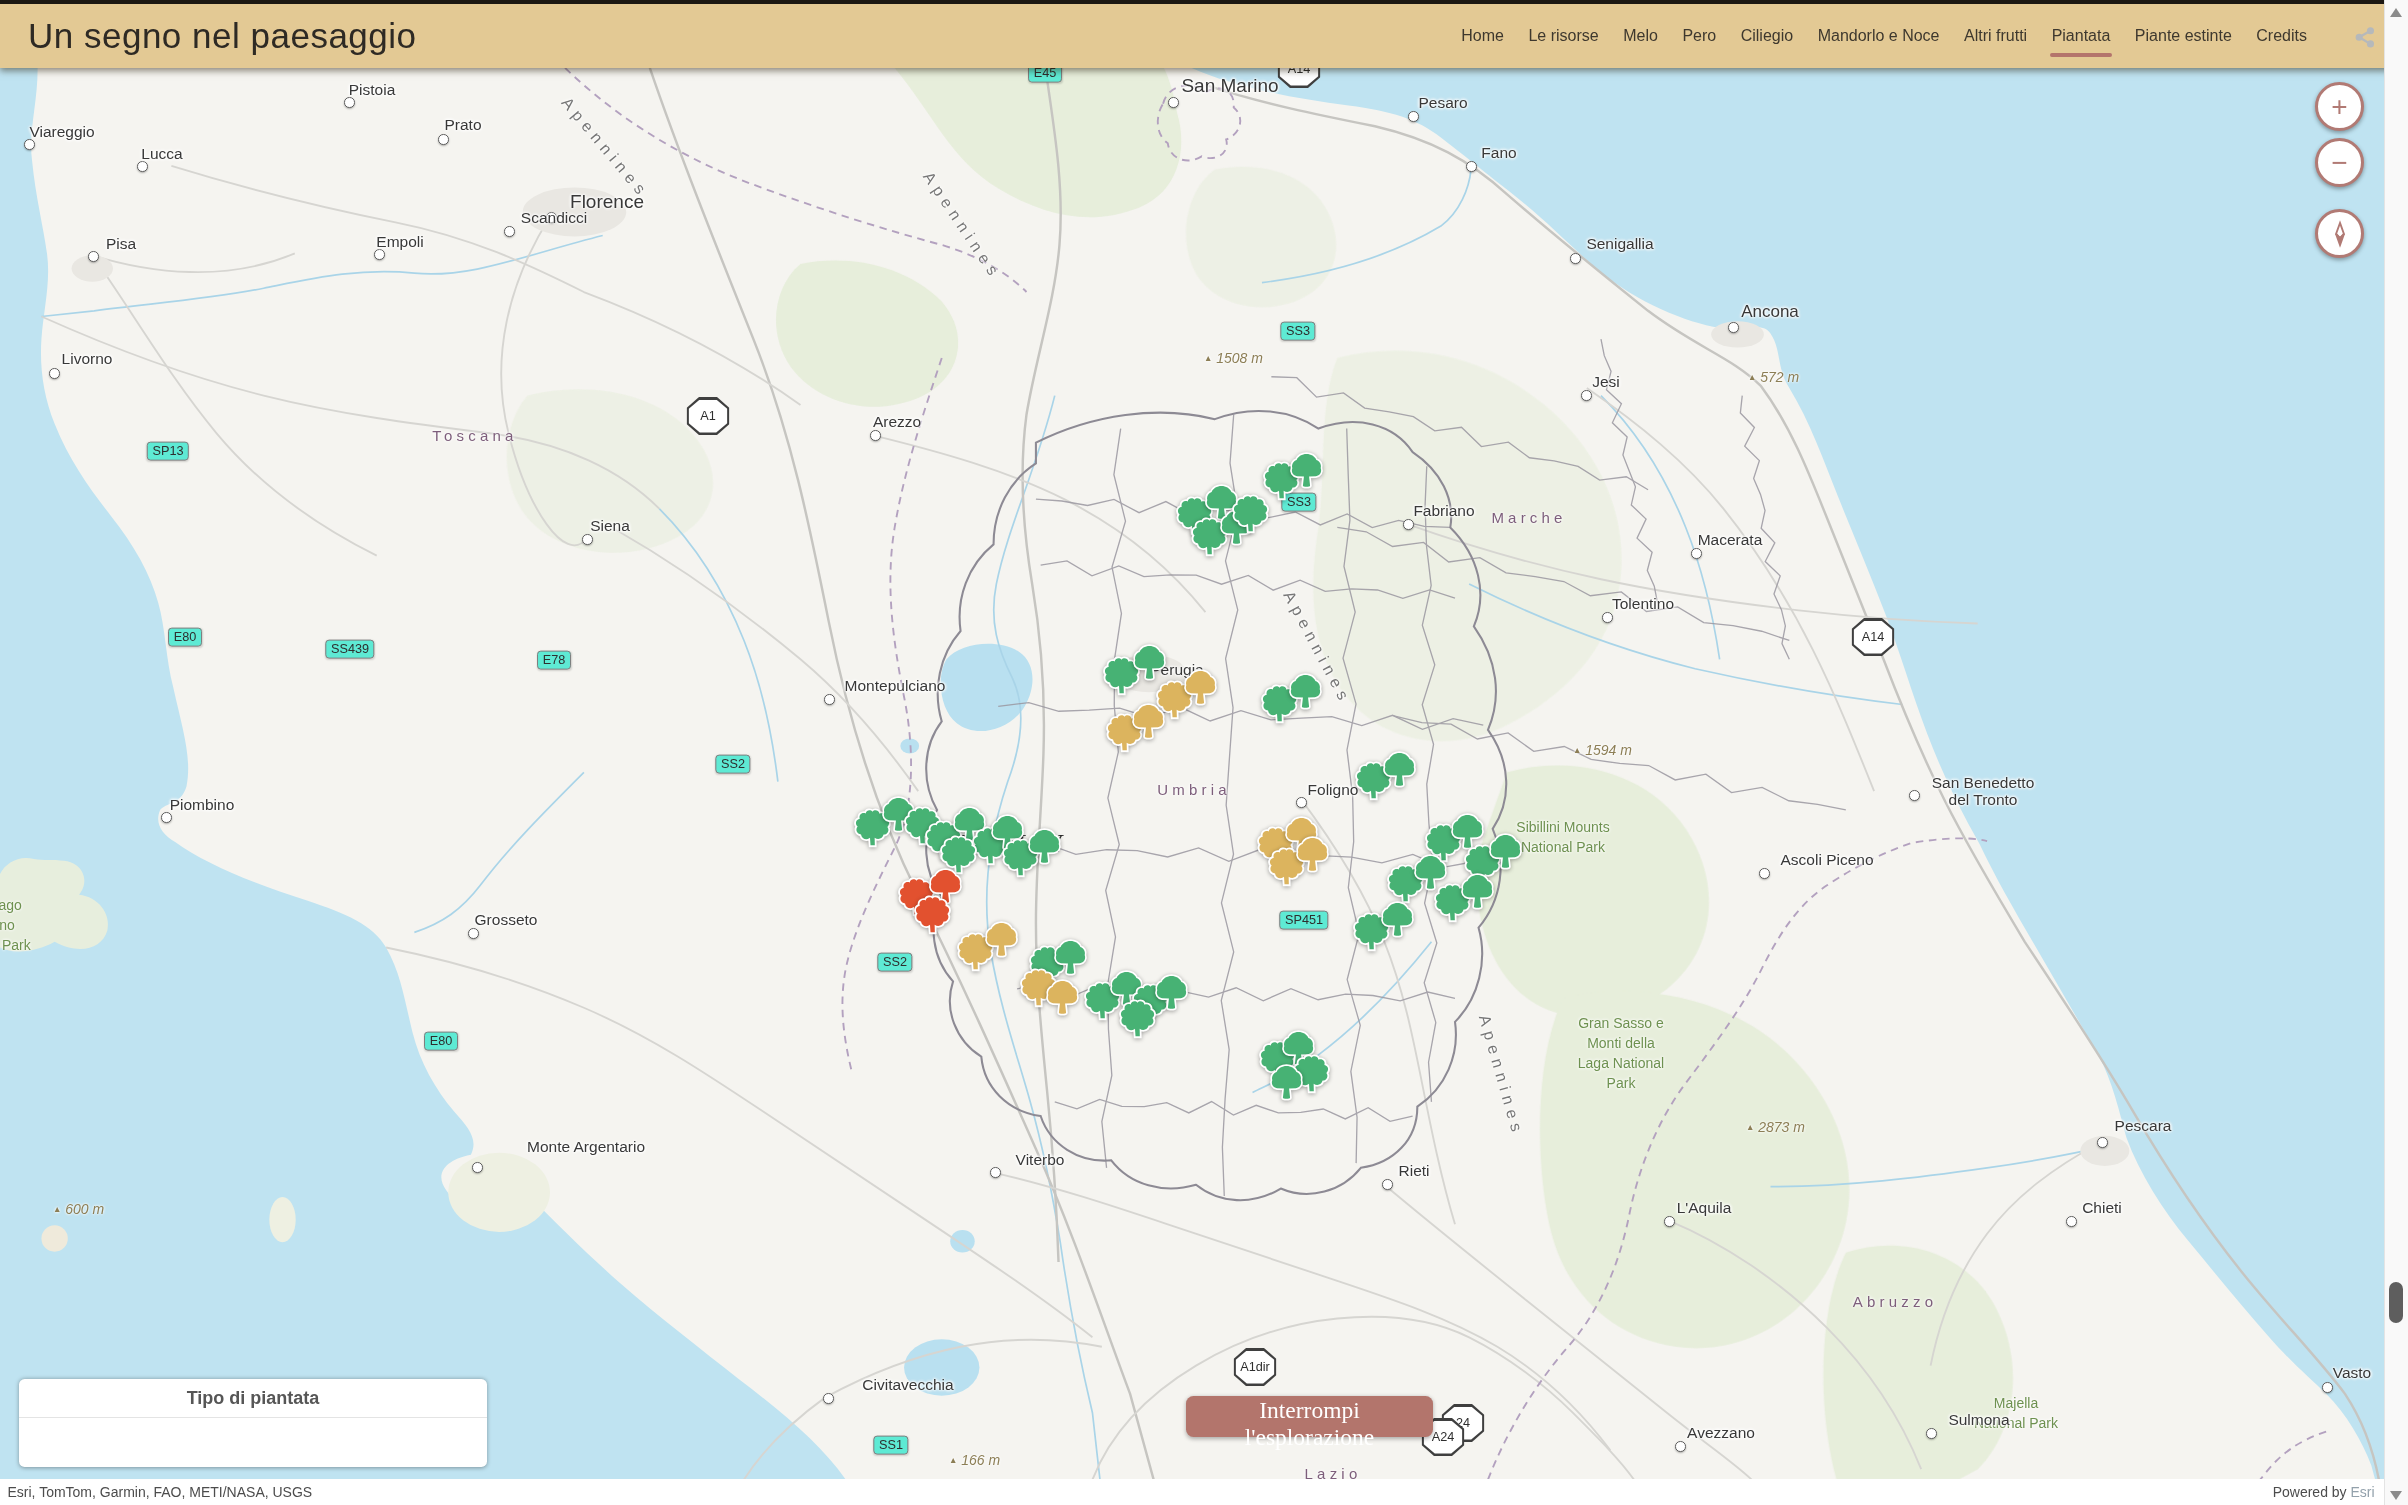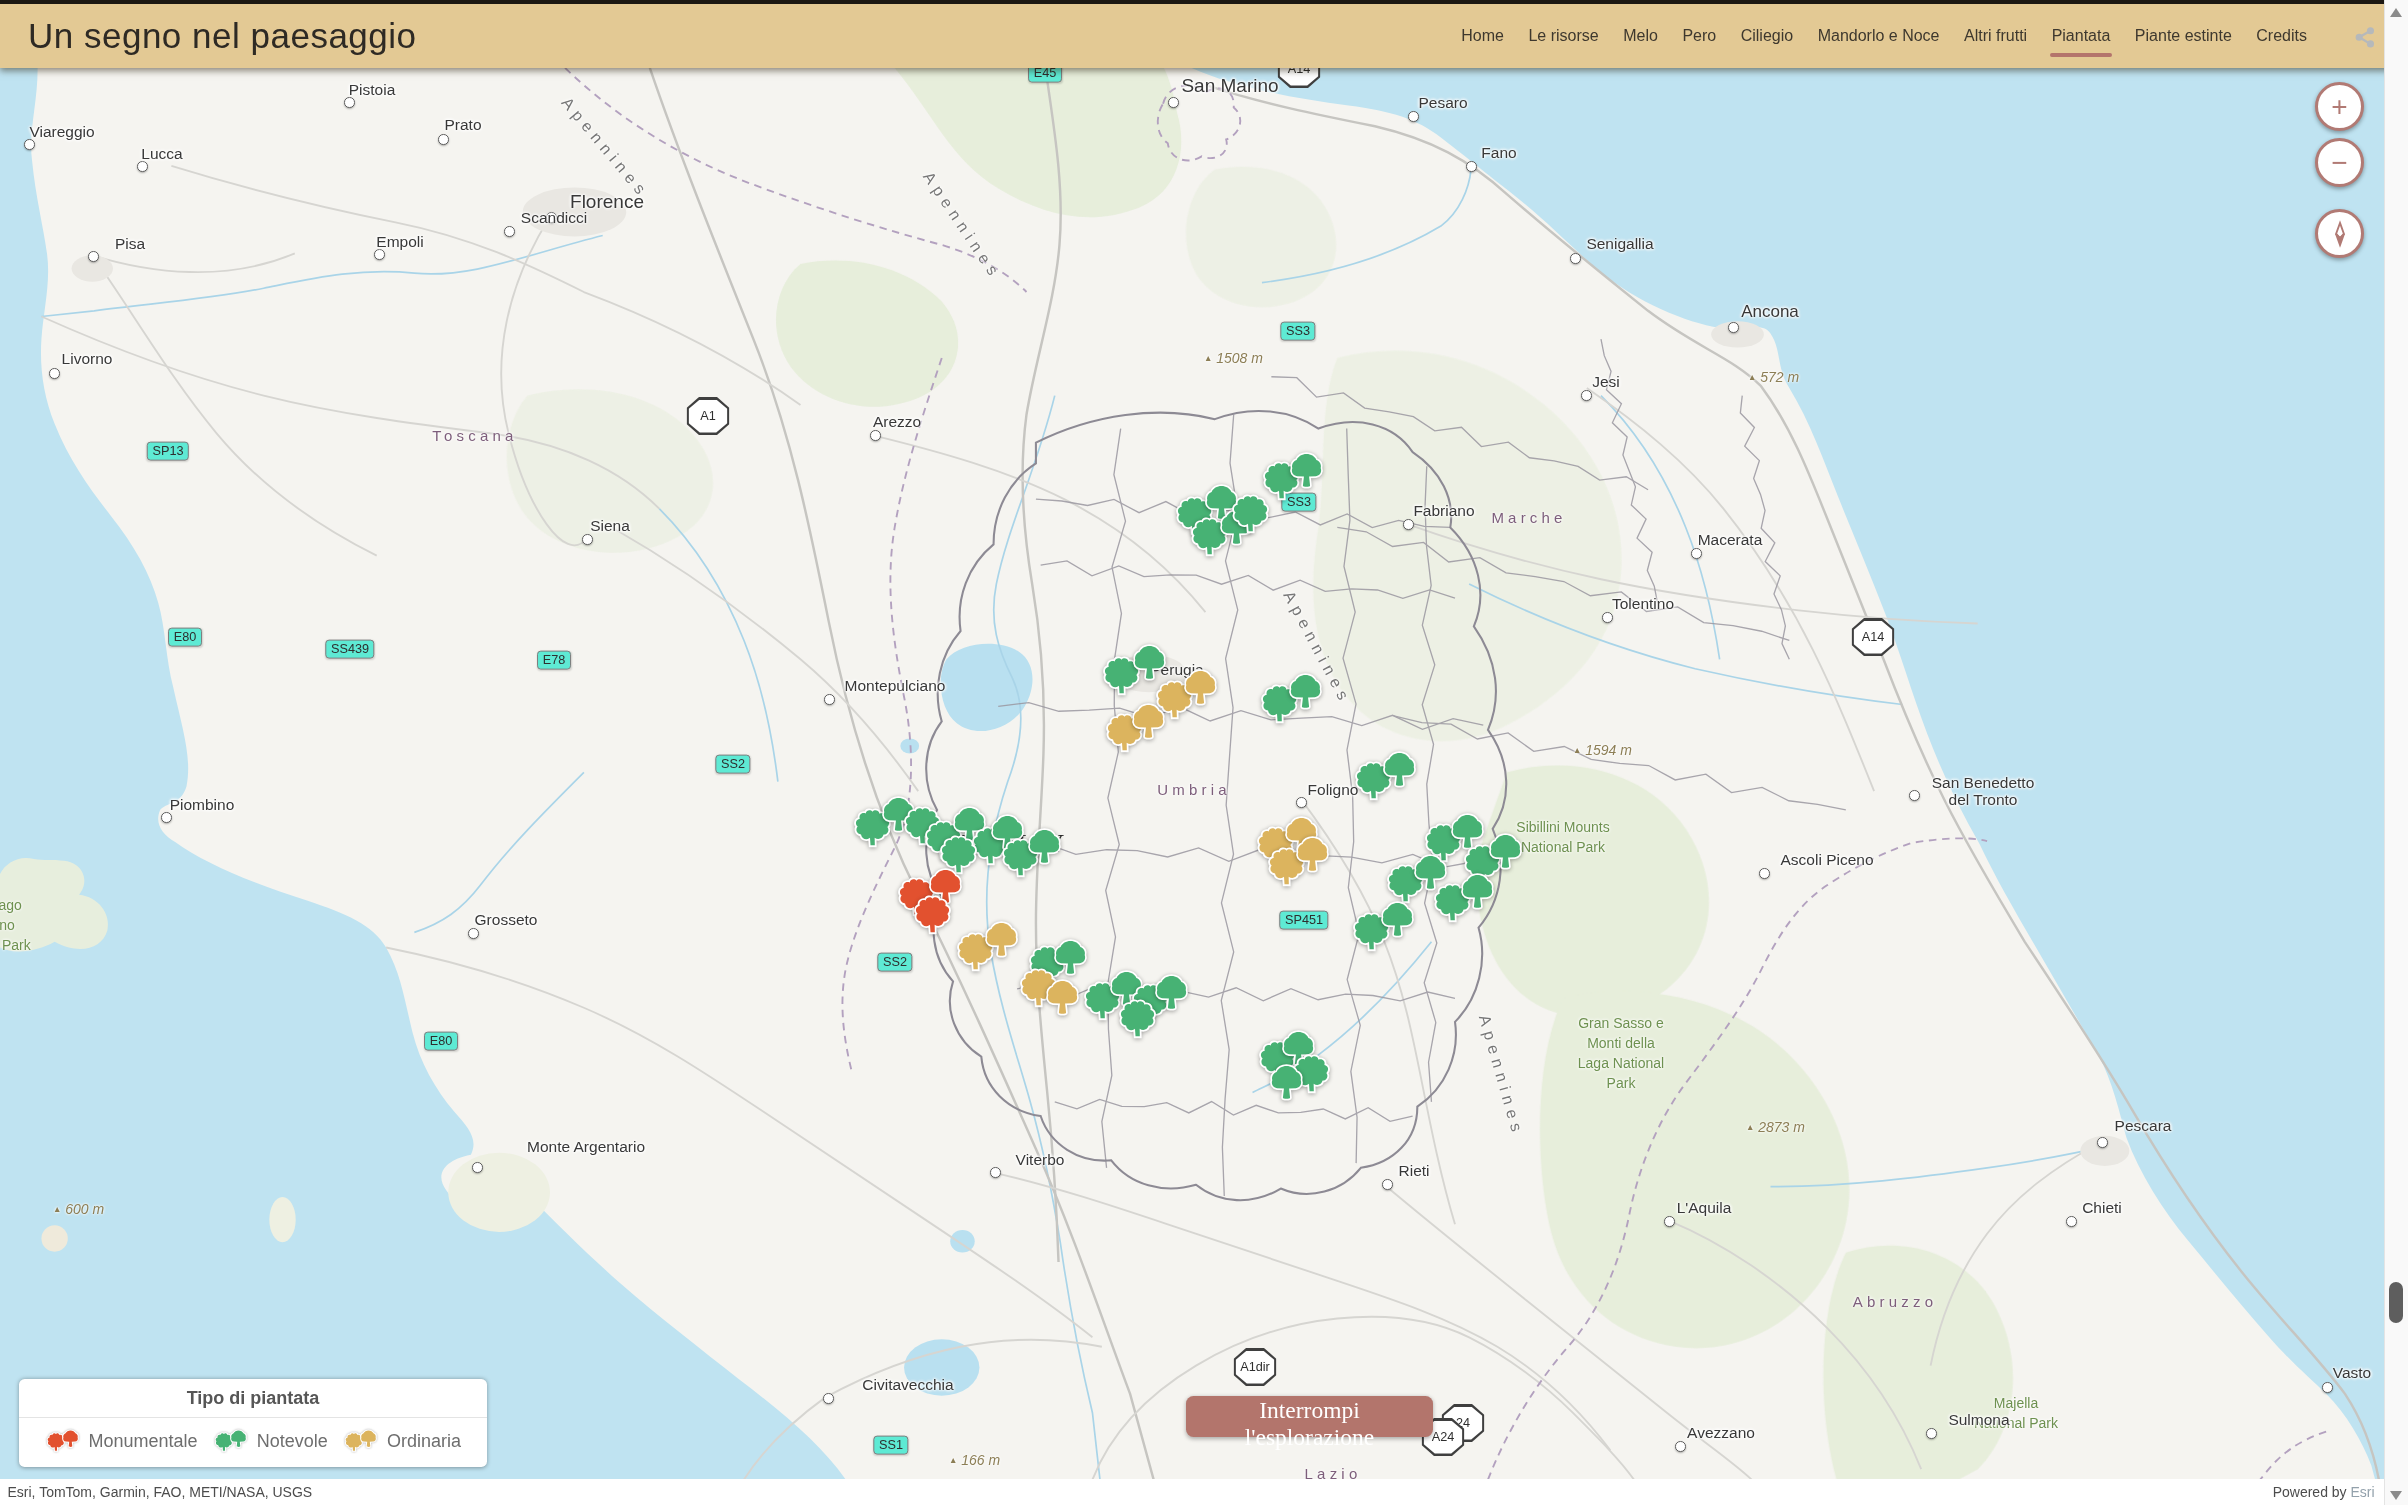--- a/index.html
+++ b/index.html
@@ -294,21 +294,21 @@
       <div class="city-label" style="left: 372px; top: 90px;">Pistoia</div>
       <div class="city-dot" style="left: 438px; top: 134px;"></div>
       <div class="city-label" style="left: 463px; top: 125px;">Prato</div>
       <div class="city-dot" style="left: 546px; top: 212px;"></div>
       <div class="city-label lg" style="left: 607px; top: 202px;">Florence</div>
       <div class="city-dot" style="left: 504px; top: 226px;"></div>
       <div class="city-label" style="left: 554px; top: 218px;">Scandicci</div>
       <div class="city-dot" style="left: 374px; top: 249px;"></div>
       <div class="city-label" style="left: 400px; top: 242px;">Empoli</div>
       <div class="city-dot" style="left: 88px; top: 251px;"></div>
-      <div class="city-label" style="left: 130px; top: 244px;">Pisa</div>
+      <div class="city-label" style="left: 121px; top: 244px;">Pisa</div>
       <div class="city-dot" style="left: 49px; top: 368px;"></div>
       <div class="city-label" style="left: 87px; top: 359px;">Livorno</div>
       <div class="city-dot" style="left: 582px; top: 534px;"></div>
       <div class="city-label" style="left: 610px; top: 526px;">Siena</div>
       <div class="city-dot" style="left: 870px; top: 430px;"></div>
       <div class="city-label" style="left: 897px; top: 422px;">Arezzo</div>
       <div class="city-dot" style="left: 824px; top: 694px;"></div>
       <div class="city-label" style="left: 895px; top: 686px;">Montepulciano</div>
       <div class="city-dot" style="left: 468px; top: 928px;"></div>
       <div class="city-label" style="left: 506px; top: 920px;">Grosseto</div>
@@ -575,43 +575,20 @@
   <div class="ctrl" id="ctrl-compass" style="left:2315px;top:209px;">
     <svg width="28" height="28" viewBox="0 0 24 24">
       <polygon points="12,2.5 15.4,12 12,15.5 8.6,12" fill="#fff" stroke="#b17a74" stroke-width="1.6"></polygon>
       <polygon points="12,21.5 15.4,12 12,15.5 8.6,12" fill="#b17a74" stroke="#b17a74" stroke-width="1.6"></polygon>
     </svg>
   </div>
 
   <div id="legend">
     <div id="legend-title">Tipo di piantata</div>
     <div id="legend-divider"></div>
-    <div id="legend-items">
-        <div class="legend-item">
-          <svg width="36" height="28" viewBox="0 0 38 30" class="legend-ico">
-            <use href="#leaf-shape" transform="translate(0,5) scale(0.95)" fill="#e2512f"></use>
-            <use href="#tree-shape" transform="translate(16,2) scale(0.92)" fill="#e2512f"></use>
-          </svg>
-          <span>Monumentale</span>
-        </div>
-        <div class="legend-item">
-          <svg width="36" height="28" viewBox="0 0 38 30" class="legend-ico">
-            <use href="#leaf-shape" transform="translate(0,5) scale(0.95)" fill="#47b274"></use>
-            <use href="#tree-shape" transform="translate(16,2) scale(0.92)" fill="#47b274"></use>
-          </svg>
-          <span>Notevole</span>
-        </div>
-        <div class="legend-item">
-          <svg width="36" height="28" viewBox="0 0 38 30" class="legend-ico">
-            <use href="#leaf-shape" transform="translate(0,5) scale(0.95)" fill="#dcb45e"></use>
-            <use href="#tree-shape" transform="translate(16,2) scale(0.92)" fill="#dcb45e"></use>
-          </svg>
-          <span>Ordinaria</span>
-        </div>
-      </div>
   </div>
 
   <button id="stop-btn">Interrompi l'esplorazione</button>
 
   <div id="attrib-bar">
     <span id="attrib-left">Esri, TomTom, Garmin, FAO, METI/NASA, USGS</span>
     <span id="powered"><span>Powered by </span><span class="brand">Esri</span></span>
   </div>
 
   <div id="scrollbar">

